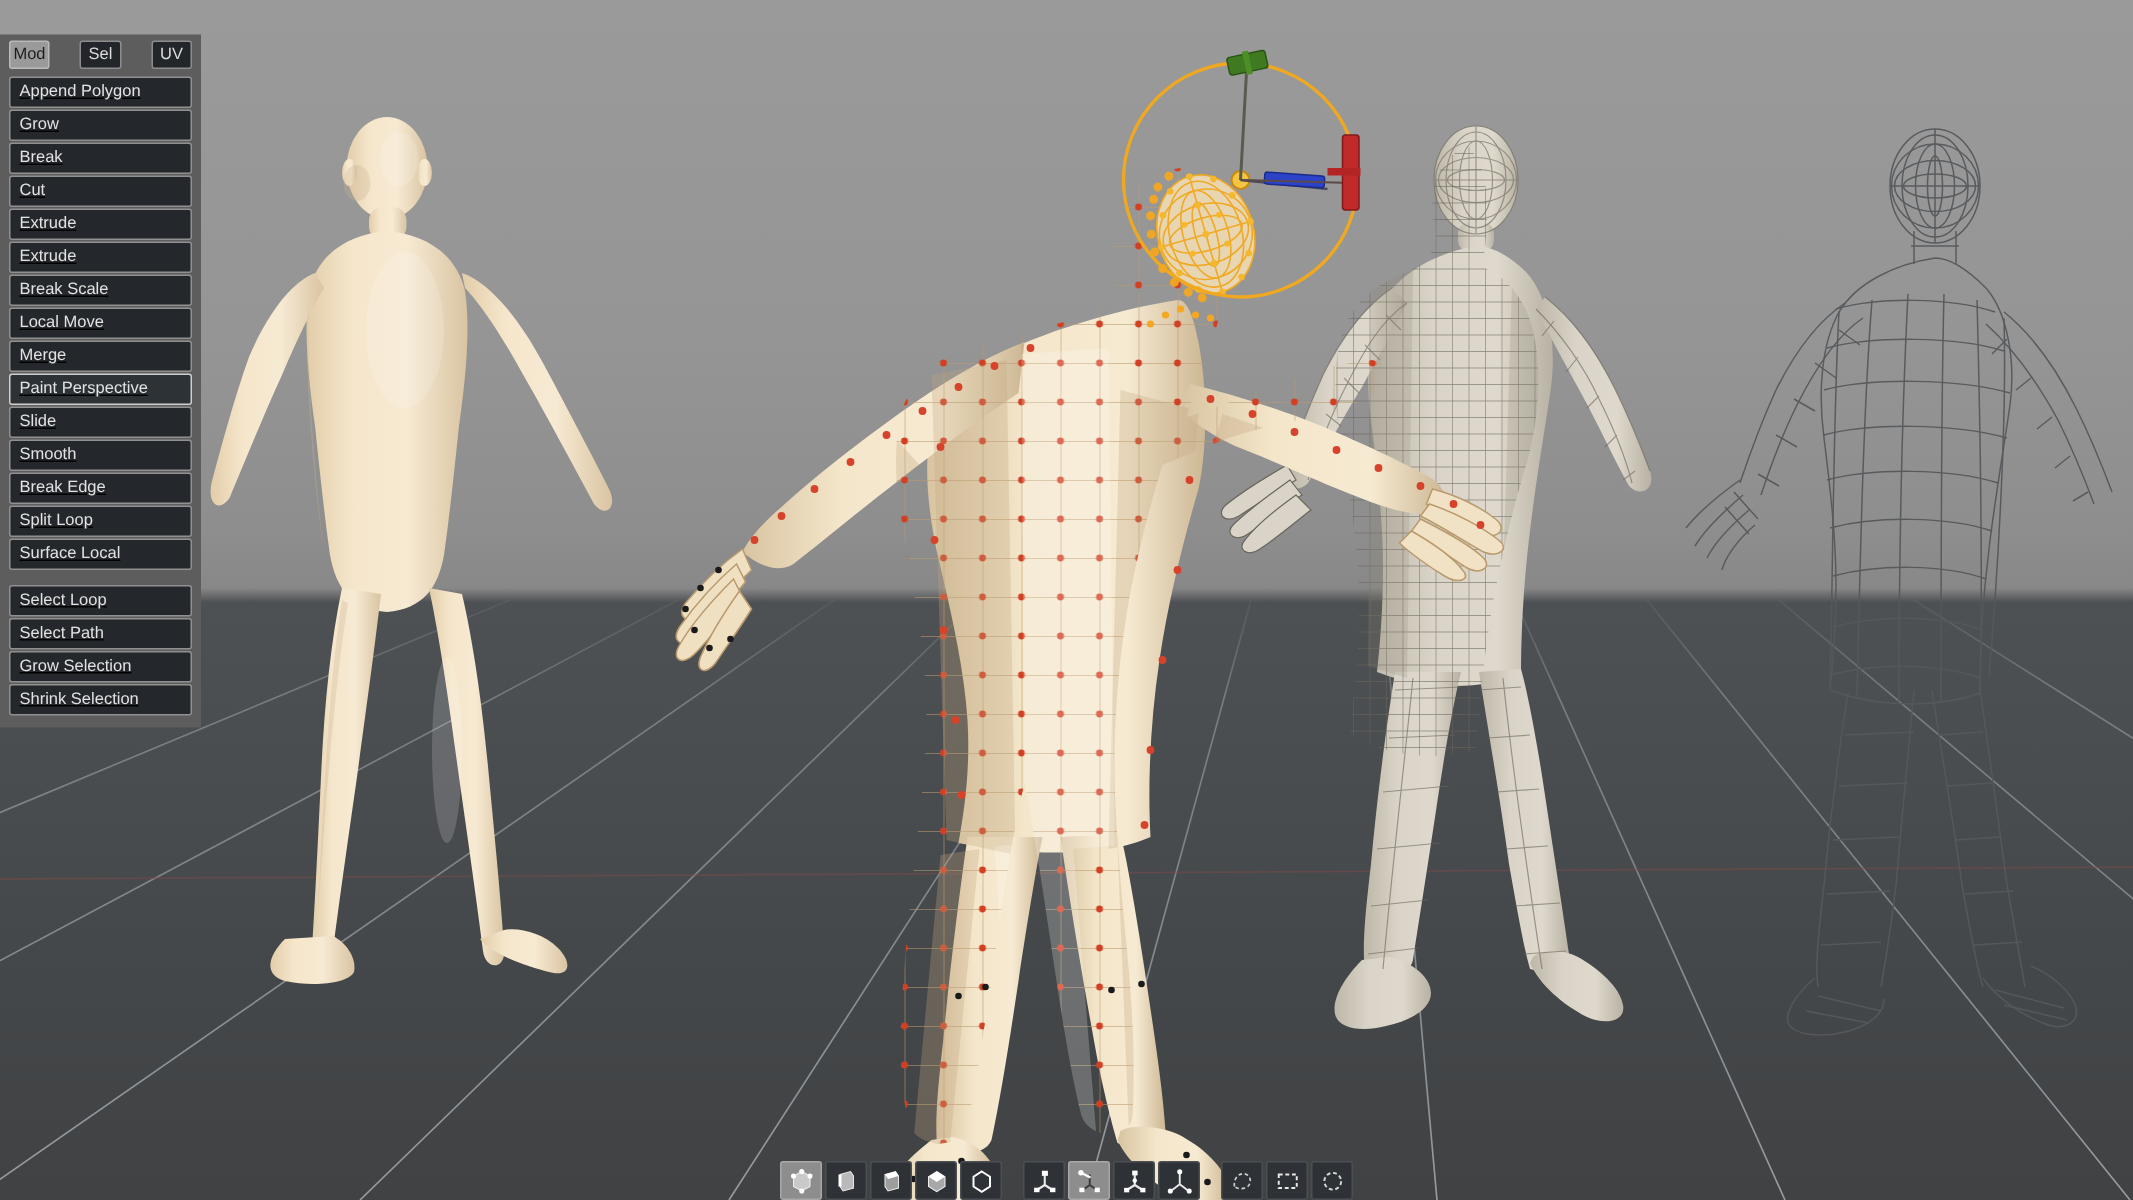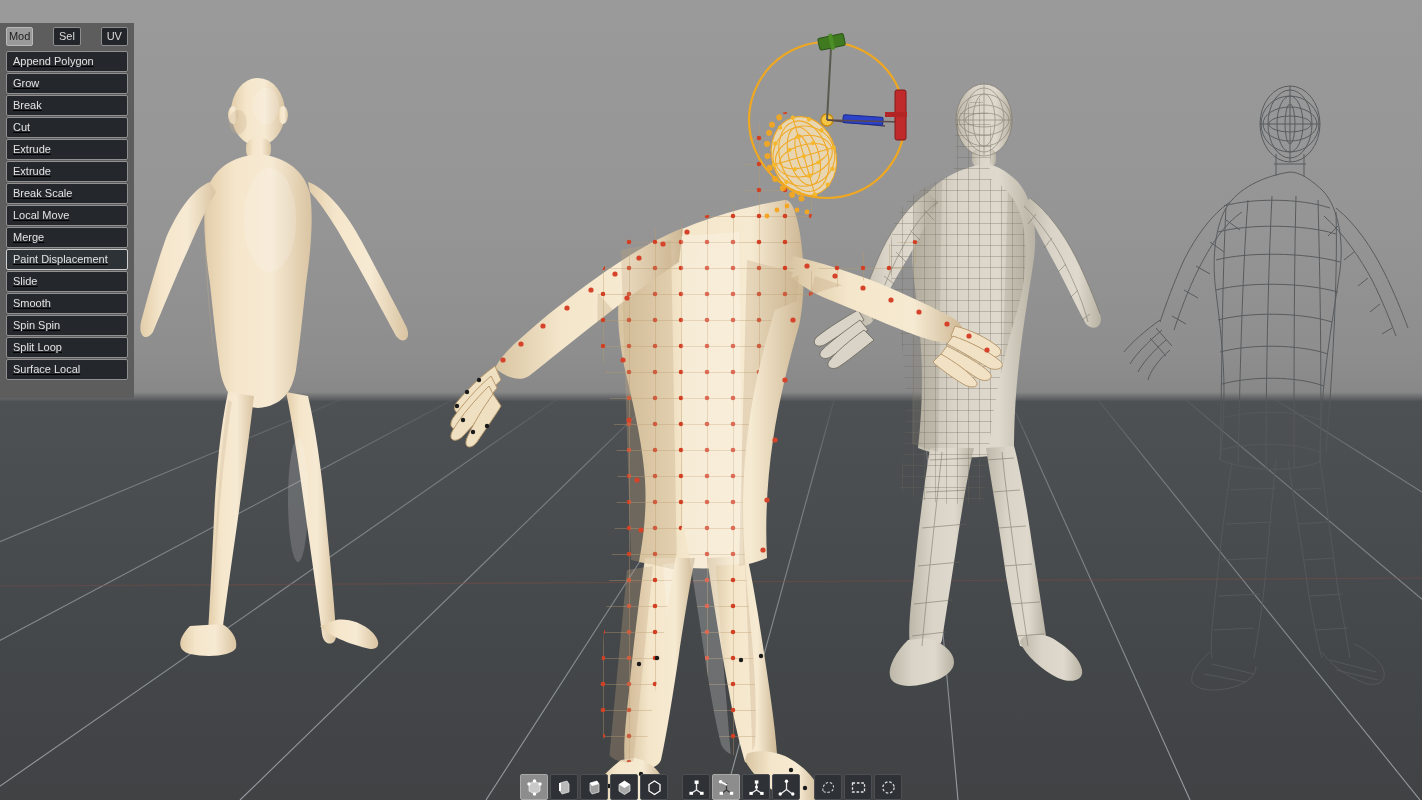--- a/index.html
+++ b/index.html
@@ -676,30 +676,36 @@
     <div class="btn-group">
       <div class="tbtn">Append Polygon</div>
       <div class="tbtn">Grow</div>
       <div class="tbtn">Break</div>
       <div class="tbtn">Cut</div>
       <div class="tbtn">Extrude</div>
       <div class="tbtn">Extrude</div>
       <div class="tbtn">Break Scale</div>
       <div class="tbtn">Local Move</div>
       <div class="tbtn">Merge</div>
-      <div class="tbtn hover">Paint Displacement</div>
+      <div class="tbtn hover">Paint Perspective</div>
       <div class="tbtn">Slide</div>
       <div class="tbtn">Smooth</div>
-      <div class="tbtn">Spin Spin</div>
+      <div class="tbtn">Break Edge</div>
       <div class="tbtn">Split Loop</div>
       <div class="tbtn">Surface Local</div>
     </div>
 
     <div class="group-gap"></div>
 
+    <div class="btn-group">
+      <div class="tbtn">Select Loop</div>
+      <div class="tbtn">Select Path</div>
+      <div class="tbtn">Grow Selection</div>
+      <div class="tbtn">Shrink Selection</div>
+    </div>
   </div>
 
   <div id="bottombar">
 
     <div class="icon-group">
       <div class="ibtn active">
         <span>
           <svg width="17" height="17" viewBox="0 0 17 17">
             <path d="M8.5 2 L14 5 L14 12 L8.5 15 L3 12 L3 5 Z" fill="#c9c9c9" stroke="#efefef" stroke-width="0.7"></path>
             <circle cx="3" cy="5" r="1.7" fill="#fff"></circle>

